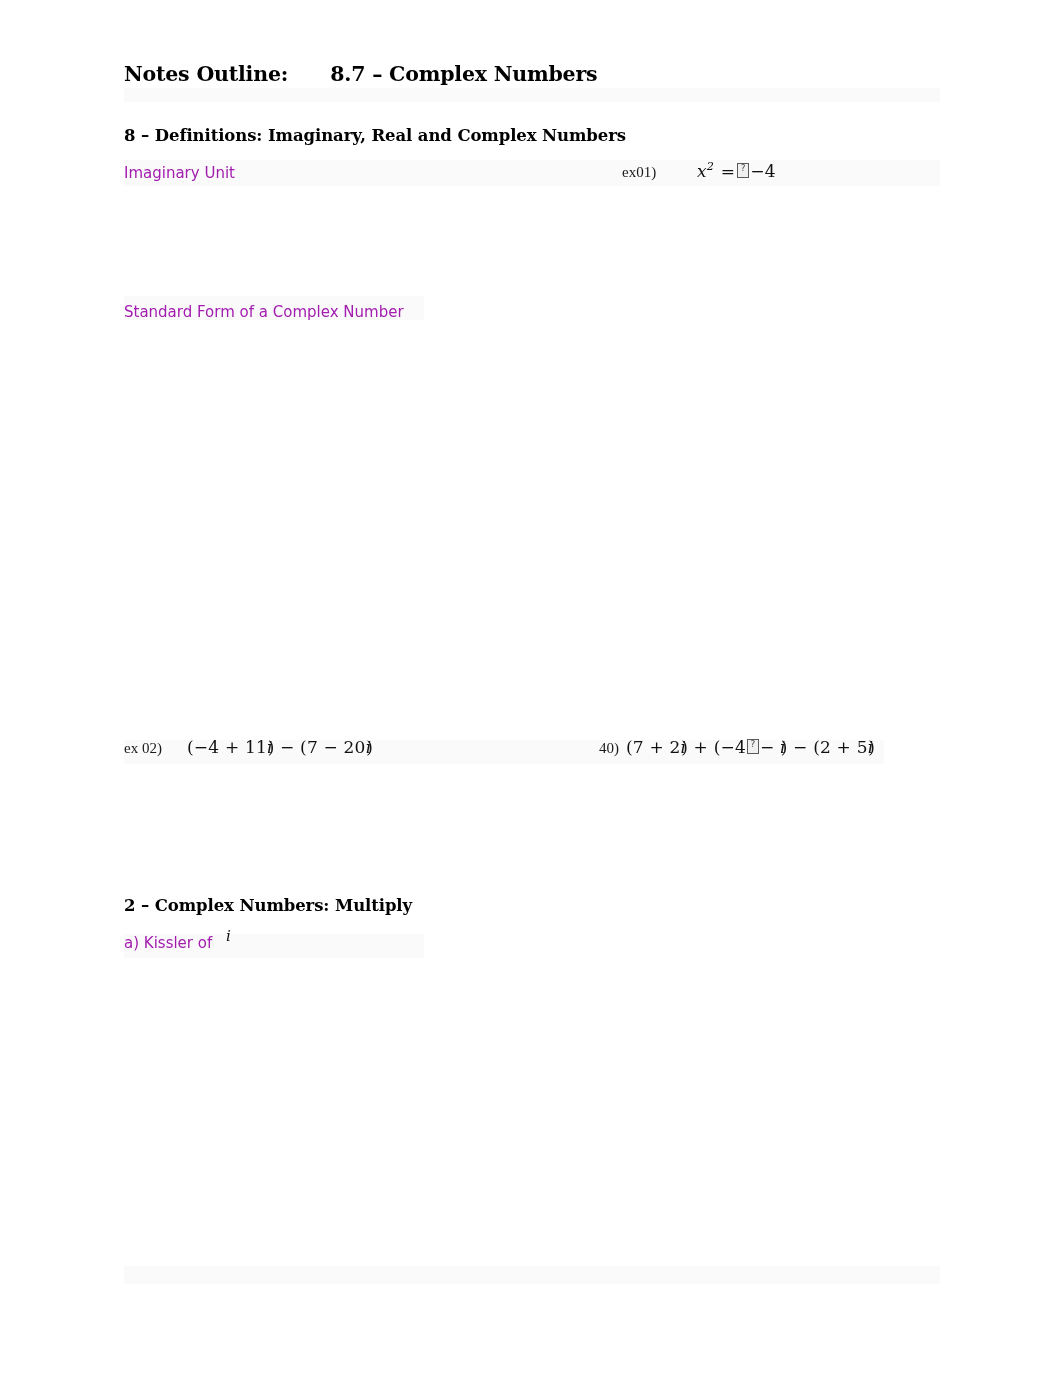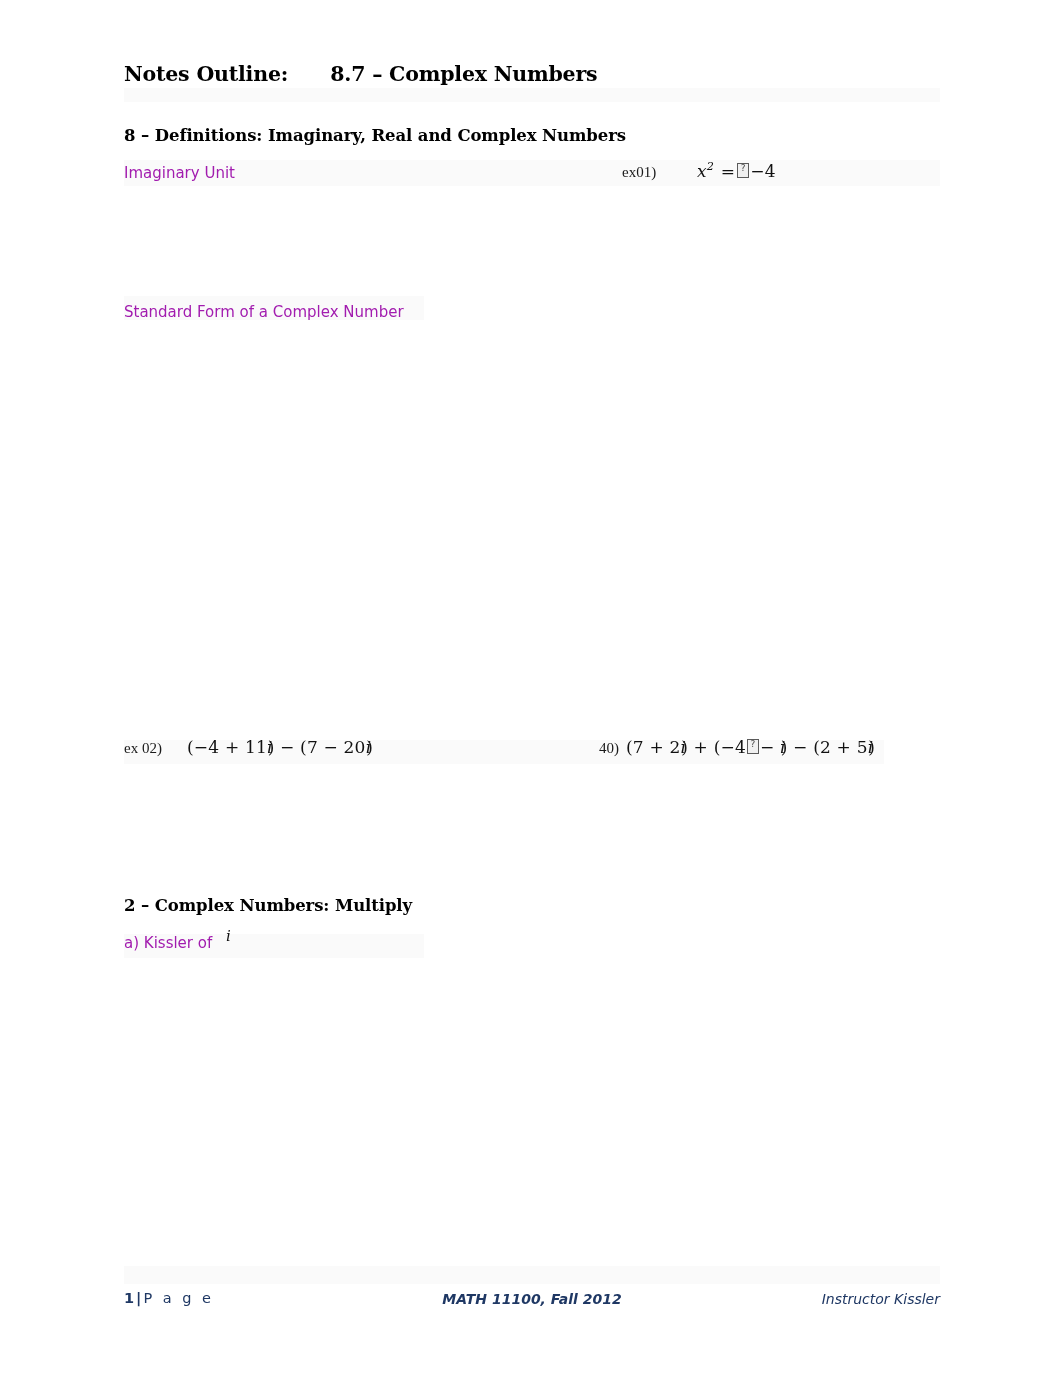--- a/index.html
+++ b/index.html
@@ -212,21 +212,14 @@
   <div class="ex-label" style="left:563px; top:740px;margin-left:36px;">40)</div>
 
   <div class="math" style="left:626px; top:737px;">(7 + 2<span class="i-tight">i</span>) + (−4<span class="tofu"></span>− <span class="i-tight">i</span>) − (2 + 5<span class="i-tight">i</span>)</div>
 
   <div class="section-heading" style="top:896px;">2 – Complex Numbers: Multiply</div>
 
   <div class="body-label" style="top:934px;">a) Kissler of</div>
 
   <div class="raised-i" style="left:226px; top:927px;">i</div>
 
-  <div class="footer">
-    <div class="footer-left"><span class="pg-num">1</span><span class="pg-bar">|</span><span class="pg-word">P a g e</span></div>
-
-    <div class="footer-center">MATH 11100, Fall 2012</div>
-
-    <div class="footer-right">Instructor Kissler</div>
-  </div>
 
 </div>
 
 </body></html>

